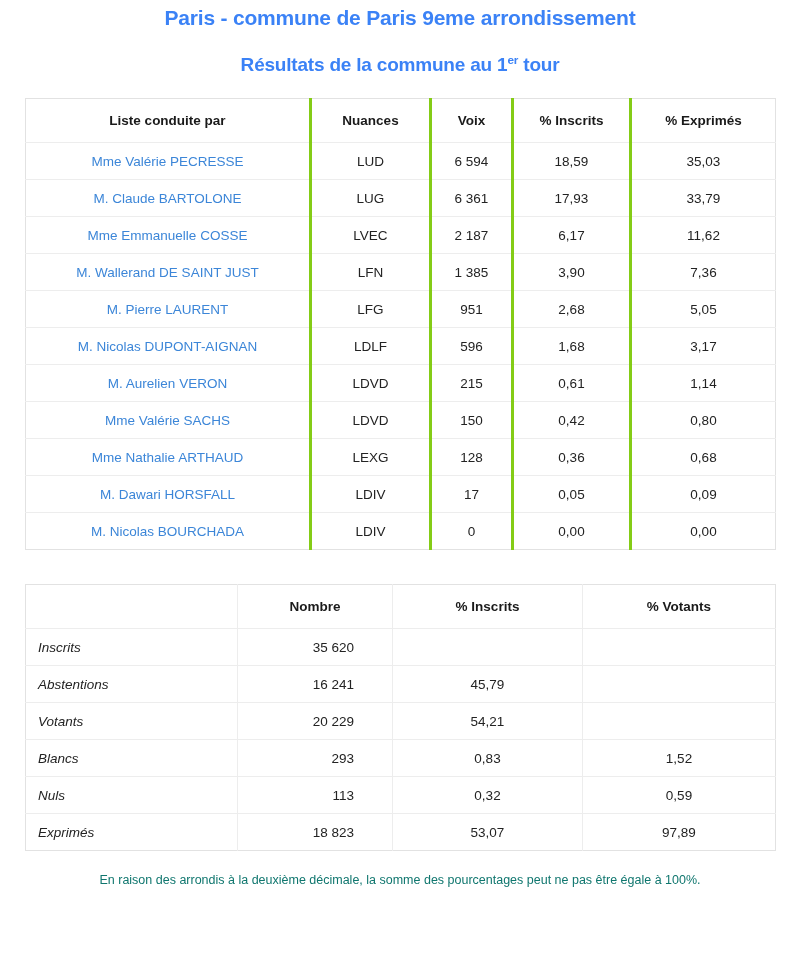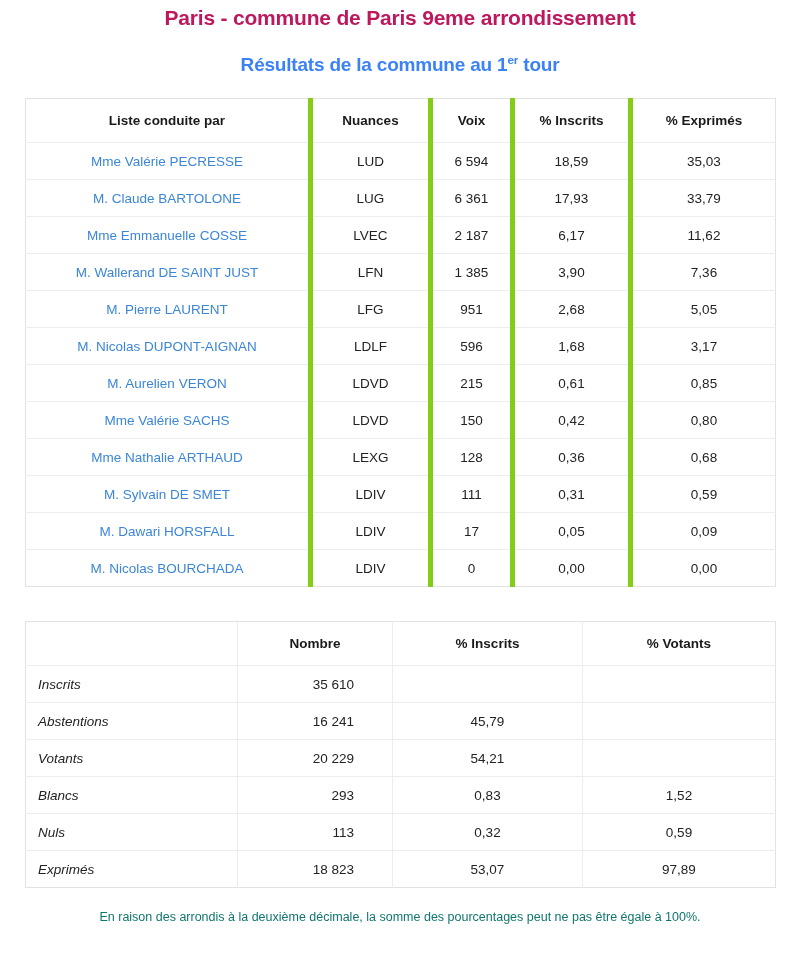--- a/index.html
+++ b/index.html
@@ -21,21 +21,21 @@
     box-sizing: border-box;
   }
 
   
   .title-main {
     margin: 0;
     padding-top: 6px;
     text-align: center;
     font-size: 21px;
     font-weight: bold;
-    color: #be185d;
+    color: #3b82f6;
     letter-spacing: -0.2px;
   }
   .title-sub {
     margin: 0;
     padding-top: 24px;
     text-align: center;
     font-size: 19px;
     font-weight: bold;
     color: #3b82f6;
     letter-spacing: -0.2px;
@@ -81,21 +81,21 @@
 
   
   #results-table col.c-name   { width: 285px; }
   #results-table col.c-nuance { width: 120px; }
   #results-table col.c-voix   { width: 82px;  }
   #results-table col.c-insc   { width: 118px; }
   #results-table col.c-expr   { width: 145px; }
 
   #results-table th.sep,
   #results-table td.sep {
-    border-left: 5px solid #84cc16;
+    border-left: 3px solid #84cc16;
   }
   #results-table td.cell-name {
     text-align: center;
   }
   #results-table td.cell-name a,
   #results-table td.cell-name .cand {
     color: #3c86d8;
     text-decoration: none;
     font-size: 13.5px;
     cursor: pointer;
@@ -218,42 +218,35 @@
             <td class="cell-nuance sep">LDLF</td>
             <td class="cell-voix sep">596</td>
             <td class="cell-insc sep">1,68</td>
             <td class="cell-expr sep">3,17</td>
           </tr>
           <tr>
             <td class="cell-name"><span class="cand">M. Aurelien VERON</span></td>
             <td class="cell-nuance sep">LDVD</td>
             <td class="cell-voix sep">215</td>
             <td class="cell-insc sep">0,61</td>
-            <td class="cell-expr sep">0,85</td>
+            <td class="cell-expr sep">1,14</td>
           </tr>
           <tr>
             <td class="cell-name"><span class="cand">Mme Valérie SACHS</span></td>
             <td class="cell-nuance sep">LDVD</td>
             <td class="cell-voix sep">150</td>
             <td class="cell-insc sep">0,42</td>
             <td class="cell-expr sep">0,80</td>
           </tr>
           <tr>
             <td class="cell-name"><span class="cand">Mme Nathalie ARTHAUD</span></td>
             <td class="cell-nuance sep">LEXG</td>
             <td class="cell-voix sep">128</td>
             <td class="cell-insc sep">0,36</td>
             <td class="cell-expr sep">0,68</td>
-          </tr>
-          <tr>
-            <td class="cell-name"><span class="cand">M. Sylvain DE SMET</span></td>
-            <td class="cell-nuance sep">LDIV</td>
-            <td class="cell-voix sep">111</td>
-            <td class="cell-insc sep">0,31</td>
-            <td class="cell-expr sep">0,59</td>
           </tr>
           <tr>
             <td class="cell-name"><span class="cand">M. Dawari HORSFALL</span></td>
             <td class="cell-nuance sep">LDIV</td>
             <td class="cell-voix sep">17</td>
             <td class="cell-insc sep">0,05</td>
             <td class="cell-expr sep">0,09</td>
           </tr>
           <tr>
             <td class="cell-name"><span class="cand">M. Nicolas BOURCHADA</span></td>
@@ -280,21 +273,21 @@
         <tr>
           <th></th>
           <th class="sep">Nombre</th>
           <th class="sep">% Inscrits</th>
           <th class="sep">% Votants</th>
         </tr>
       </thead>
       <tbody id="summary-body">
           <tr>
             <td class="cell-label">Inscrits</td>
-            <td class="cell-nombre sep">35 610</td>
+            <td class="cell-nombre sep">35 620</td>
             <td class="cell-pct sep"></td>
             <td class="cell-pct sep"></td>
           </tr>
           <tr>
             <td class="cell-label">Abstentions</td>
             <td class="cell-nombre sep">16 241</td>
             <td class="cell-pct sep">45,79</td>
             <td class="cell-pct sep"></td>
           </tr>
           <tr>

